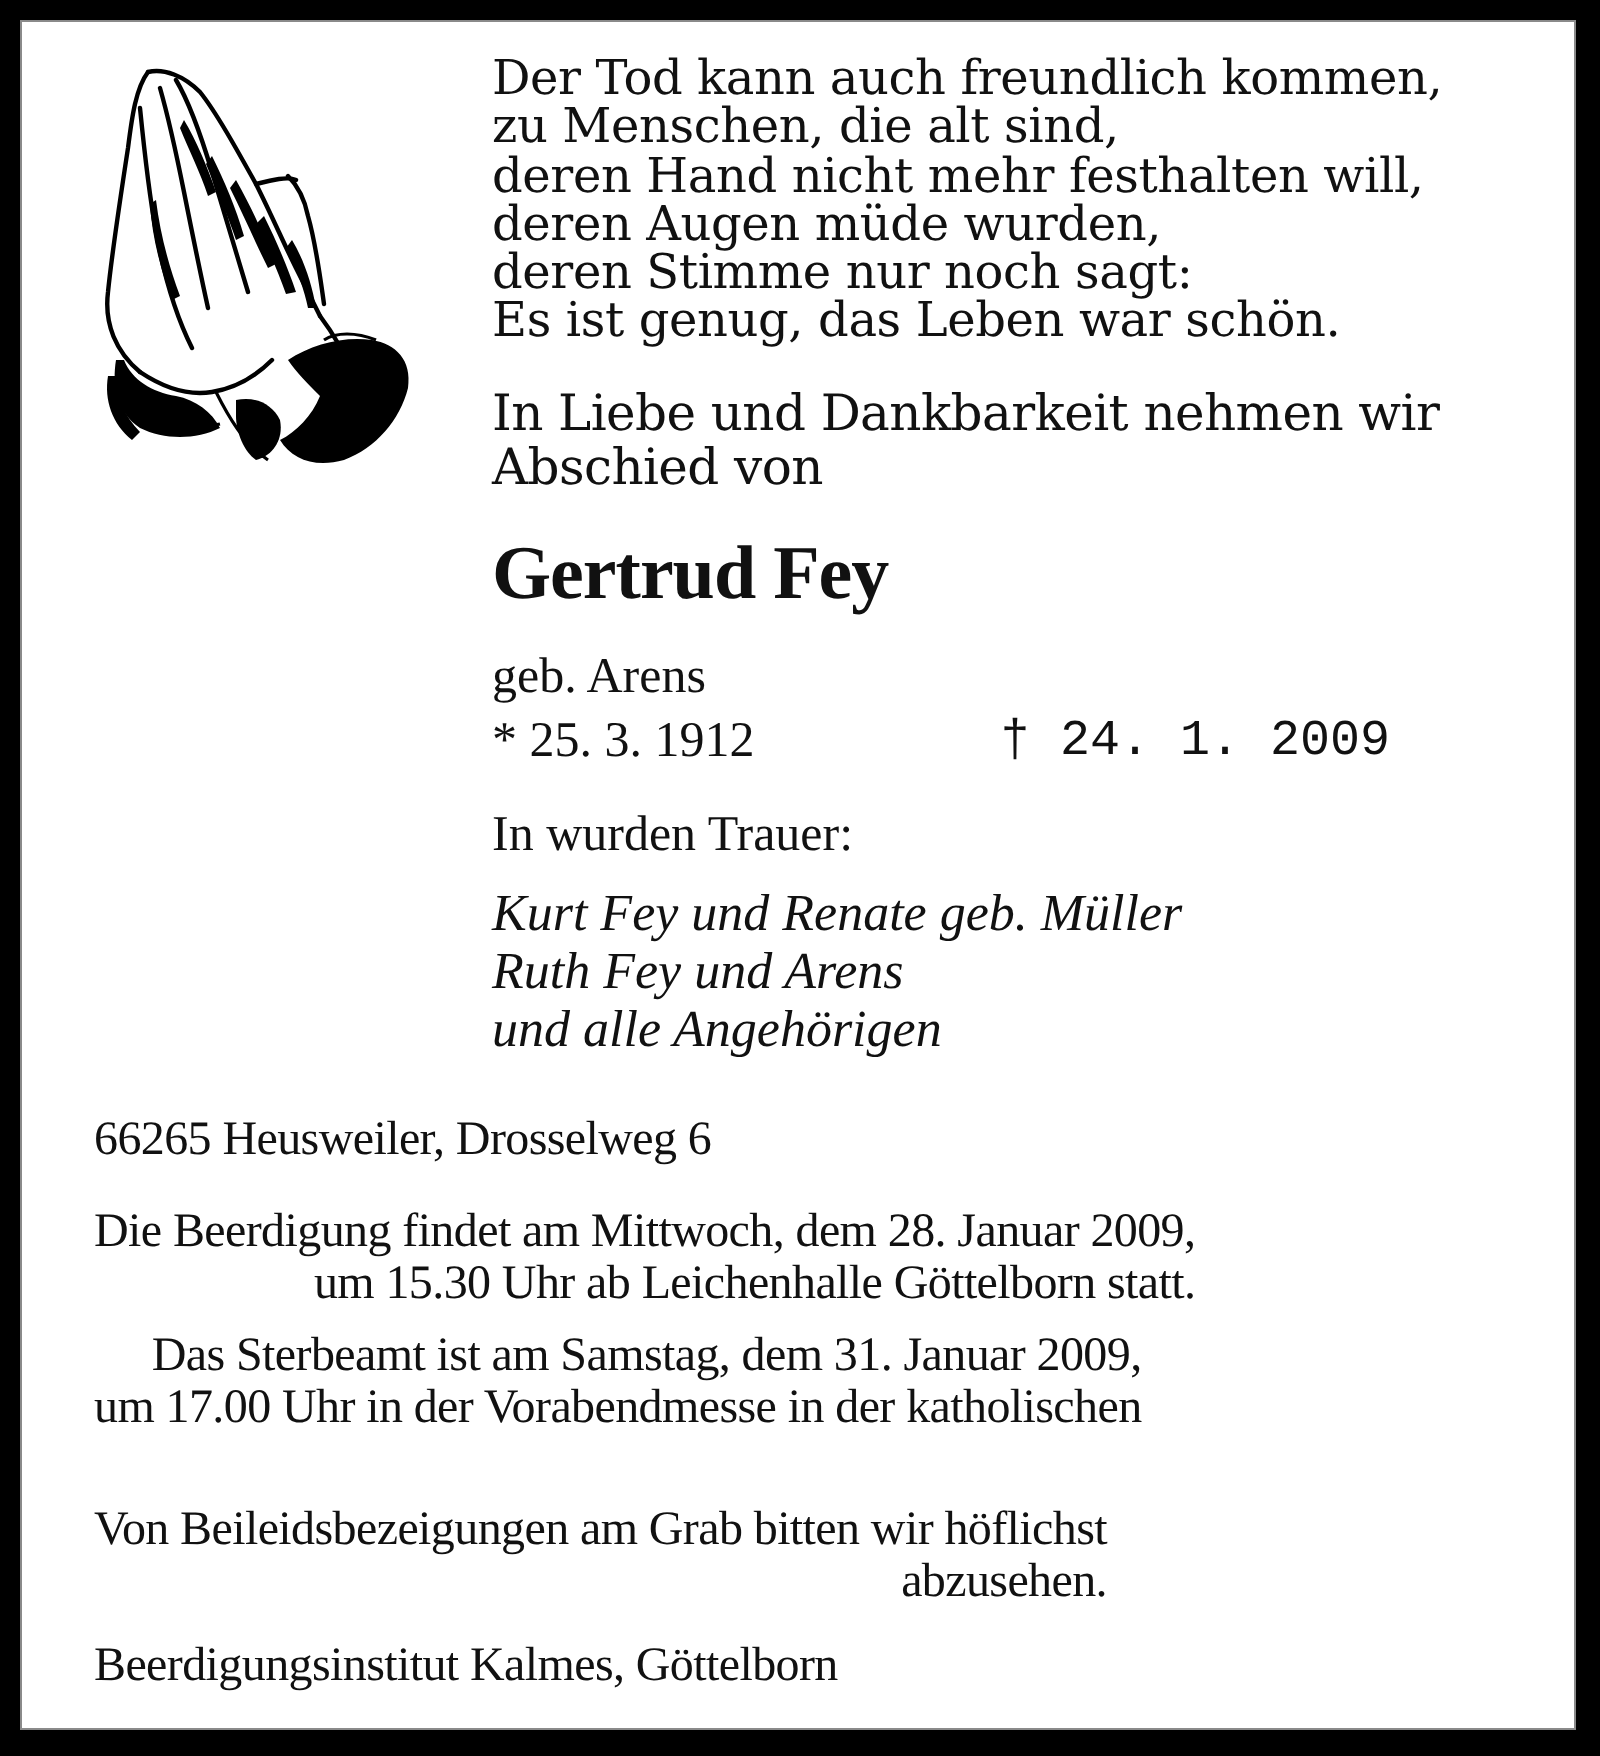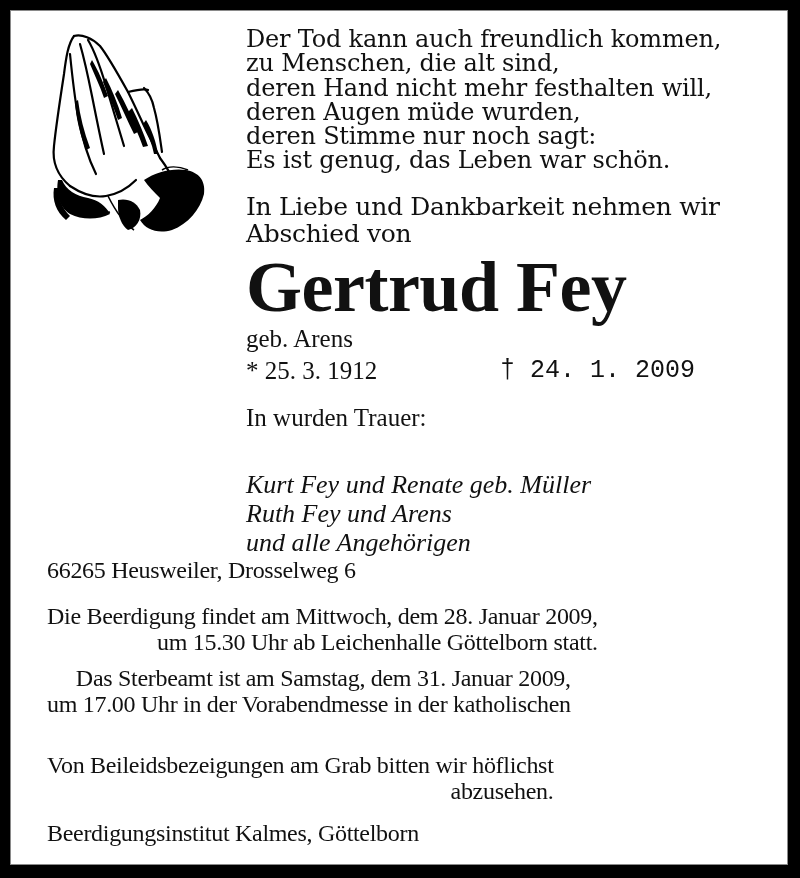--- a/index.html
+++ b/index.html
@@ -14,27 +14,27 @@
       width: 778px; height: 855px;
       background: #fff;
       border: 1px solid #8a8a8a;
       box-sizing: border-box;
     }
     .abs { position: absolute; white-space: nowrap; }
     .hands { position: absolute; left: 48px; top: 30px; width: 158px; height: 205px; }
     .poem { left: 246px; top: 27px; font-size: 24px; line-height: 24.3px; letter-spacing: -0.2px; }
     .poem div { white-space: nowrap; }
     .farewell { left: 246px; top: 193px; font-size: 25px; line-height: 27px; letter-spacing: -0.3px; }
-    .name { left: 246px; top: 256px; font-size: 72px; font-weight: bold; line-height: 62px; letter-spacing: -0.5px; font-family: "Liberation Serif", "DejaVu Serif", serif; }
+    .name { left: 246px; top: 256px; font-size: 38px; font-weight: bold; line-height: 62px; letter-spacing: -0.5px; font-family: "Liberation Serif", "DejaVu Serif", serif; }
     .nee { left: 246px; top: 324px; font-size: 25px; line-height: 30px; font-family: "Liberation Serif", "DejaVu Serif", serif; }
     .dates { left: 246px; top: 356px; font-size: 25px; line-height: 30px; font-family: "Liberation Serif", "DejaVu Serif", serif; width: 460px; }
     .dates .born { position: absolute; left: 0; top: 0; }
     .dates .died { position: absolute; left: 254px; top: 0; font-family: Liberation Mono, monospace; }
     .mourn-h { left: 246px; top: 403px; font-size: 25px; line-height: 30px; font-family: "Liberation Serif", "DejaVu Serif", serif; }
-    .mourners { left: 246px; top: 442px; font-size: 26px; line-height: 29px; font-style: italic; font-family: "Liberation Serif", "DejaVu Serif", serif; margin-top: 28px; }
+    .mourners { left: 246px; top: 442px; font-size: 26px; line-height: 29px; font-style: italic; font-family: "Liberation Serif", "DejaVu Serif", serif; }
     .mourners div { white-space: nowrap; }
     .bottom { font-family: "Liberation Serif", "DejaVu Serif", serif; font-size: 24px; line-height: 26px; letter-spacing: -0.3px; }
     .bottom div { white-space: nowrap; text-align: right; }
     .address { left: 47px; top: 557px; }
     .funeral { left: 47px; top: 603px; }
     .mass { left: 47px; top: 665px; }
     .condol { left: 47px; top: 752px; }
     .undertaker { left: 47px; top: 820px; }
   </style>
 </head>

